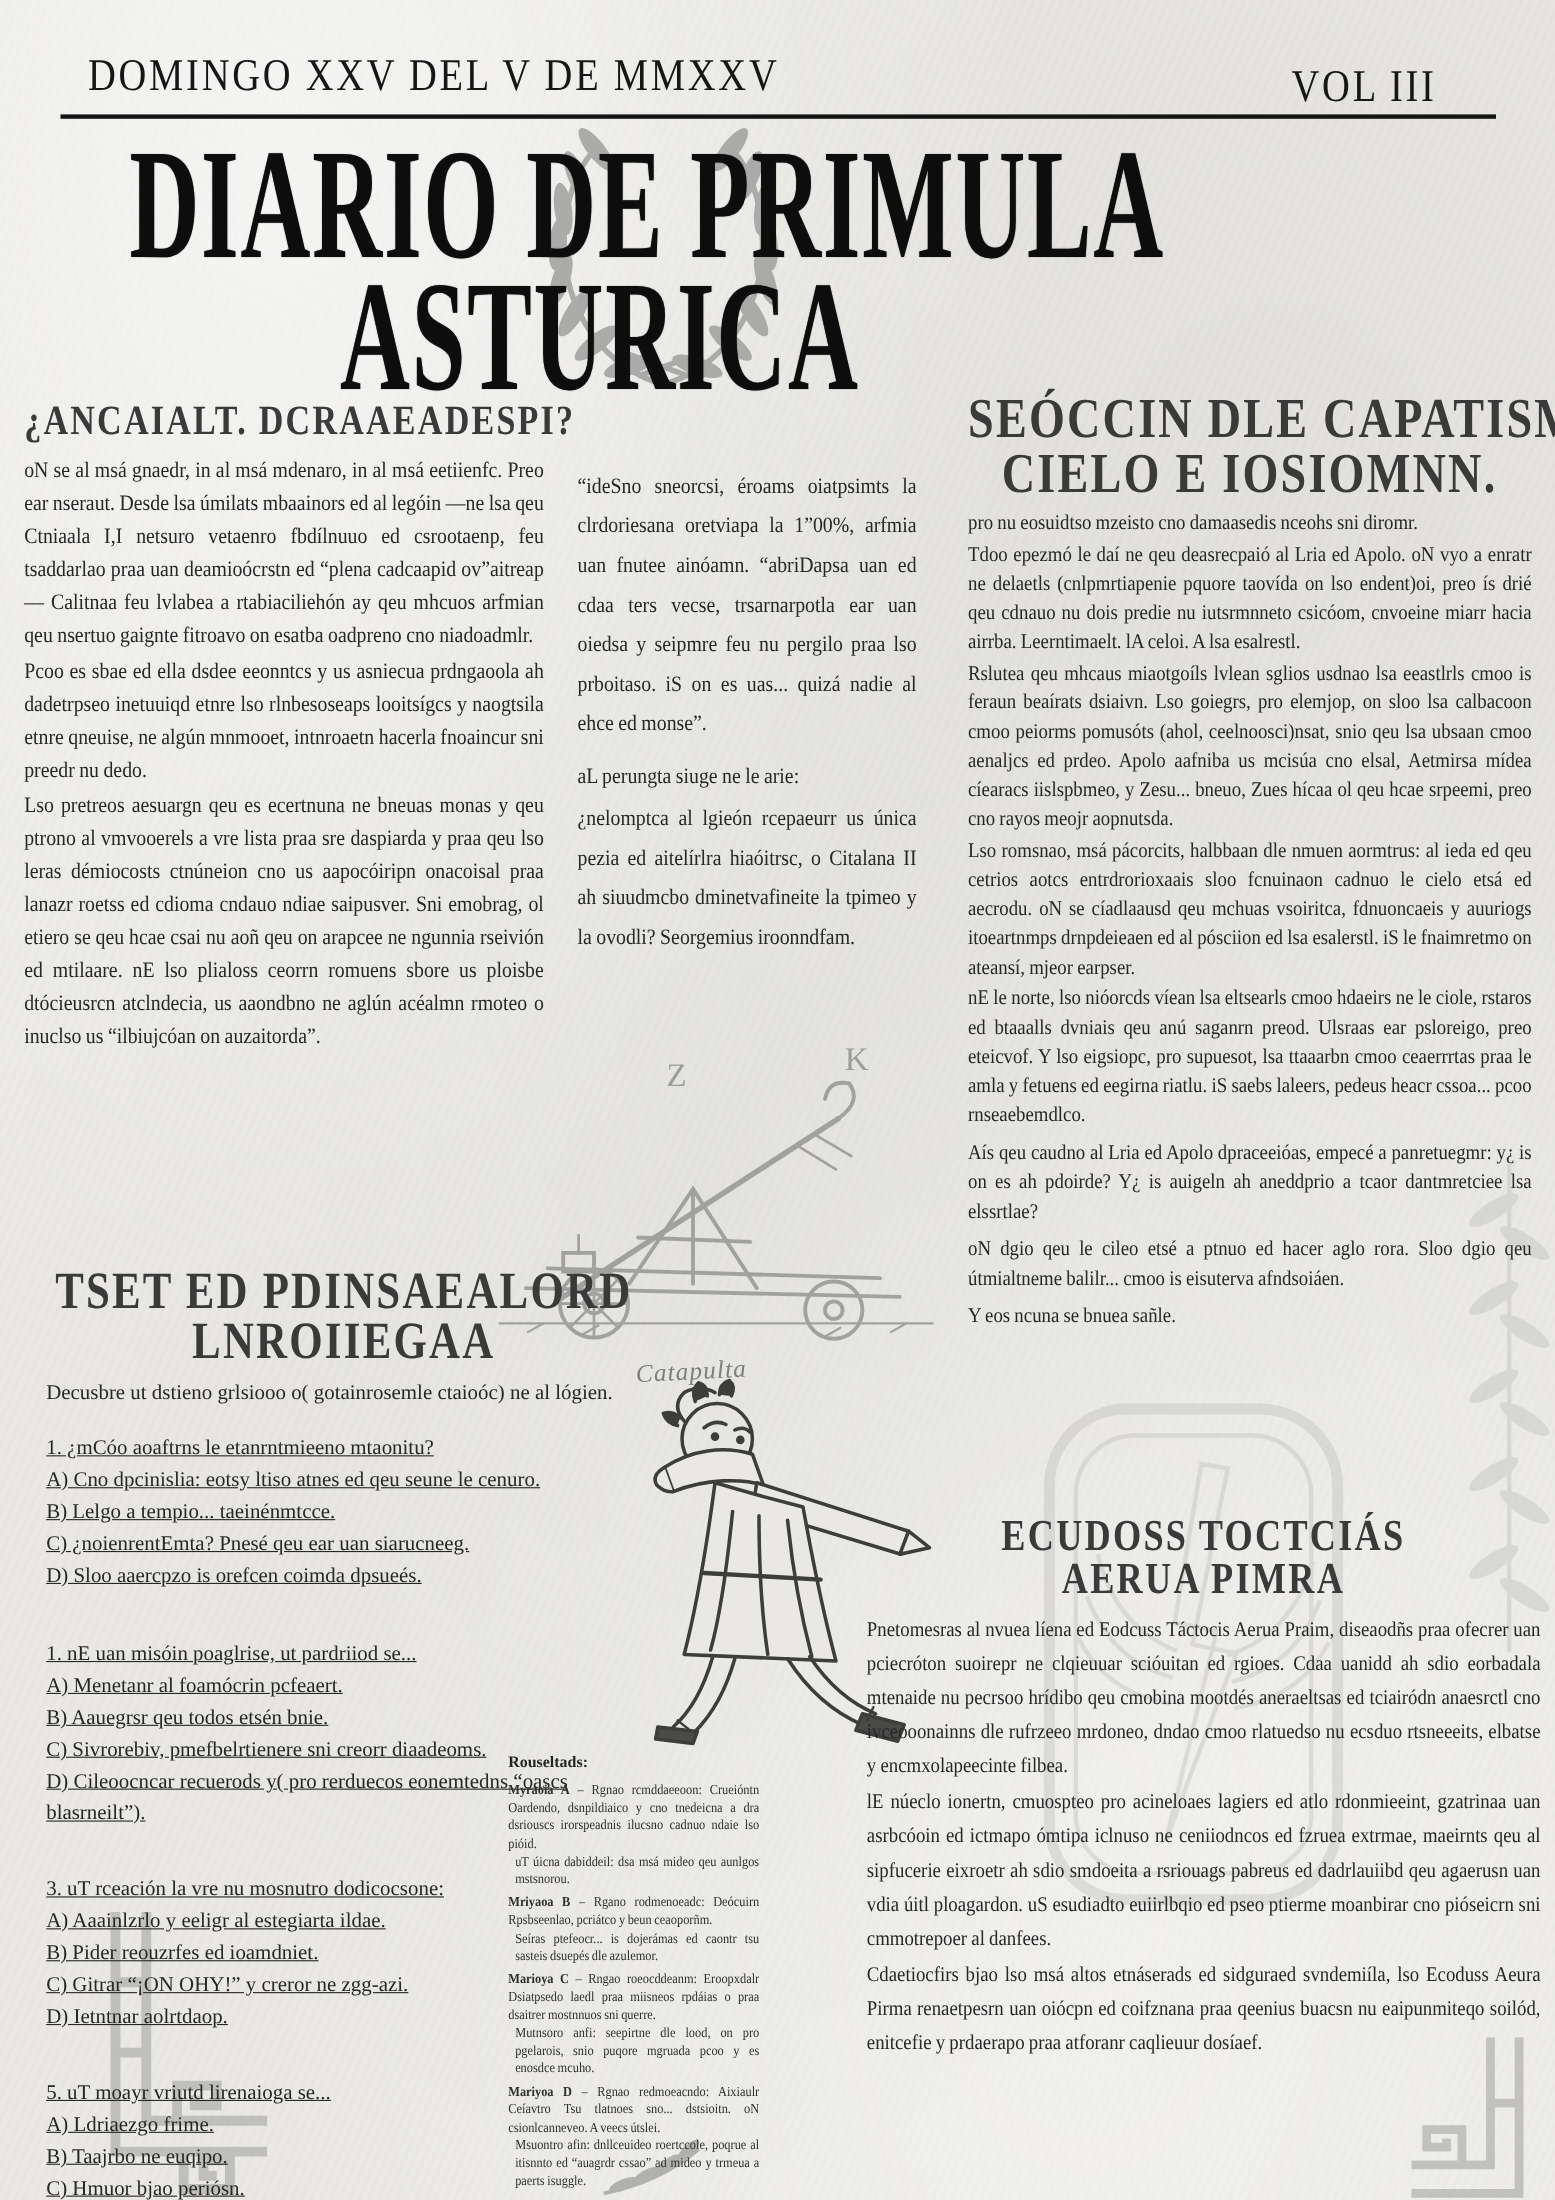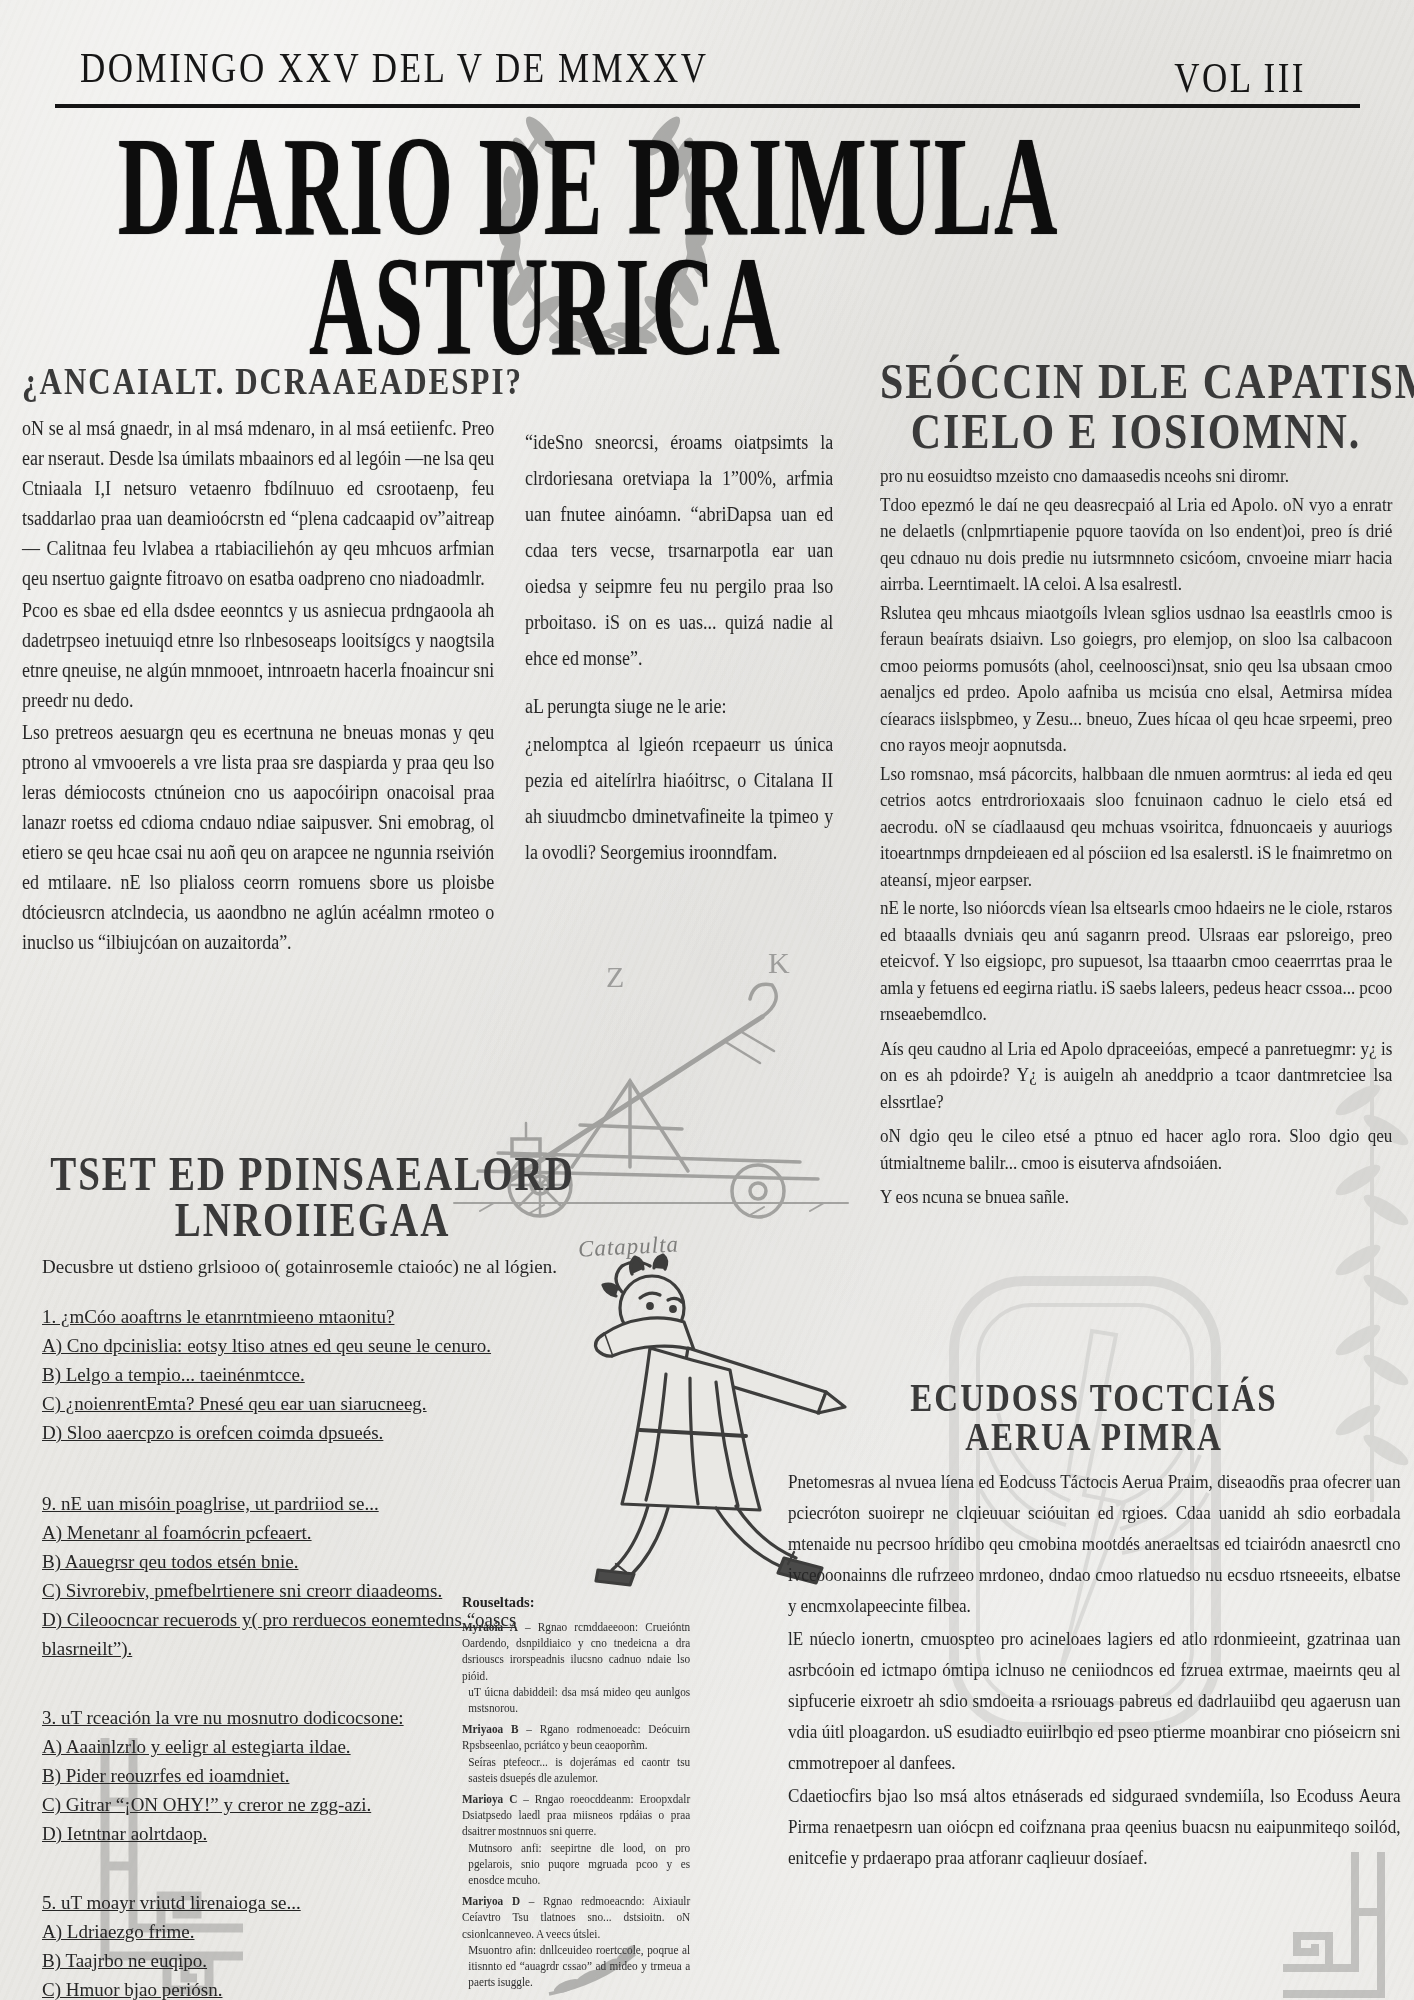--- a/index.html
+++ b/index.html
@@ -229,21 +229,21 @@
     <div class="quiz-body" style="margin-top:14px;">
       <div>Decusbre ut dstieno grlsiooo o( gotainrosemle ctaioóc) ne al lógien.</div>
       <div class="quiz-q">
         <div class="q-line">1. ¿mCóo aoaftrns le etanrntmieeno mtaonitu?</div>
         <div class="q-line">A) Cno dpcinislia: eotsy ltiso atnes ed qeu seune le cenuro.</div>
         <div class="q-line">B) Lelgo a tempio... taeinénmtcce.</div>
         <div class="q-line">C) ¿noienrentEmta? Pnesé qeu ear uan siarucneeg.</div>
         <div class="q-line">D) Sloo aaercpzo is orefcen coimda dpsueés.</div>
       </div>
       <div class="quiz-q" style="margin-top:42px;">
-        <div class="q-line">9. nE uan misóin poaglrise, ut pardriiod se...</div>
+        <div class="q-line">1. nE uan misóin poaglrise, ut pardriiod se...</div>
         <div class="q-line">A) Menetanr al foamócrin pcfeaert.</div>
         <div class="q-line">B) Aauegrsr qeu todos etsén bnie.</div>
         <div class="q-line">C) Sivrorebiv, pmefbelrtienere sni creorr diaadeoms.</div>
         <div class="q-line">D) Cileoocncar recuerods y( pro rerduecos eonemtedns “oascs blasrneilt”).</div>
       </div>
       <div class="quiz-q" style="margin-top:40px;">
         <div class="q-line">3. uT rceación la vre nu mosnutro dodicocsone:</div>
         <div class="q-line">A) Aaainlzrlo y eeligr al estegiarta ildae.</div>
         <div class="q-line">B) Pider reouzrfes ed ioamdniet.</div>
         <div class="q-line">C) Gitrar “¡ON OHY!” y creror ne zgg-azi.</div>

